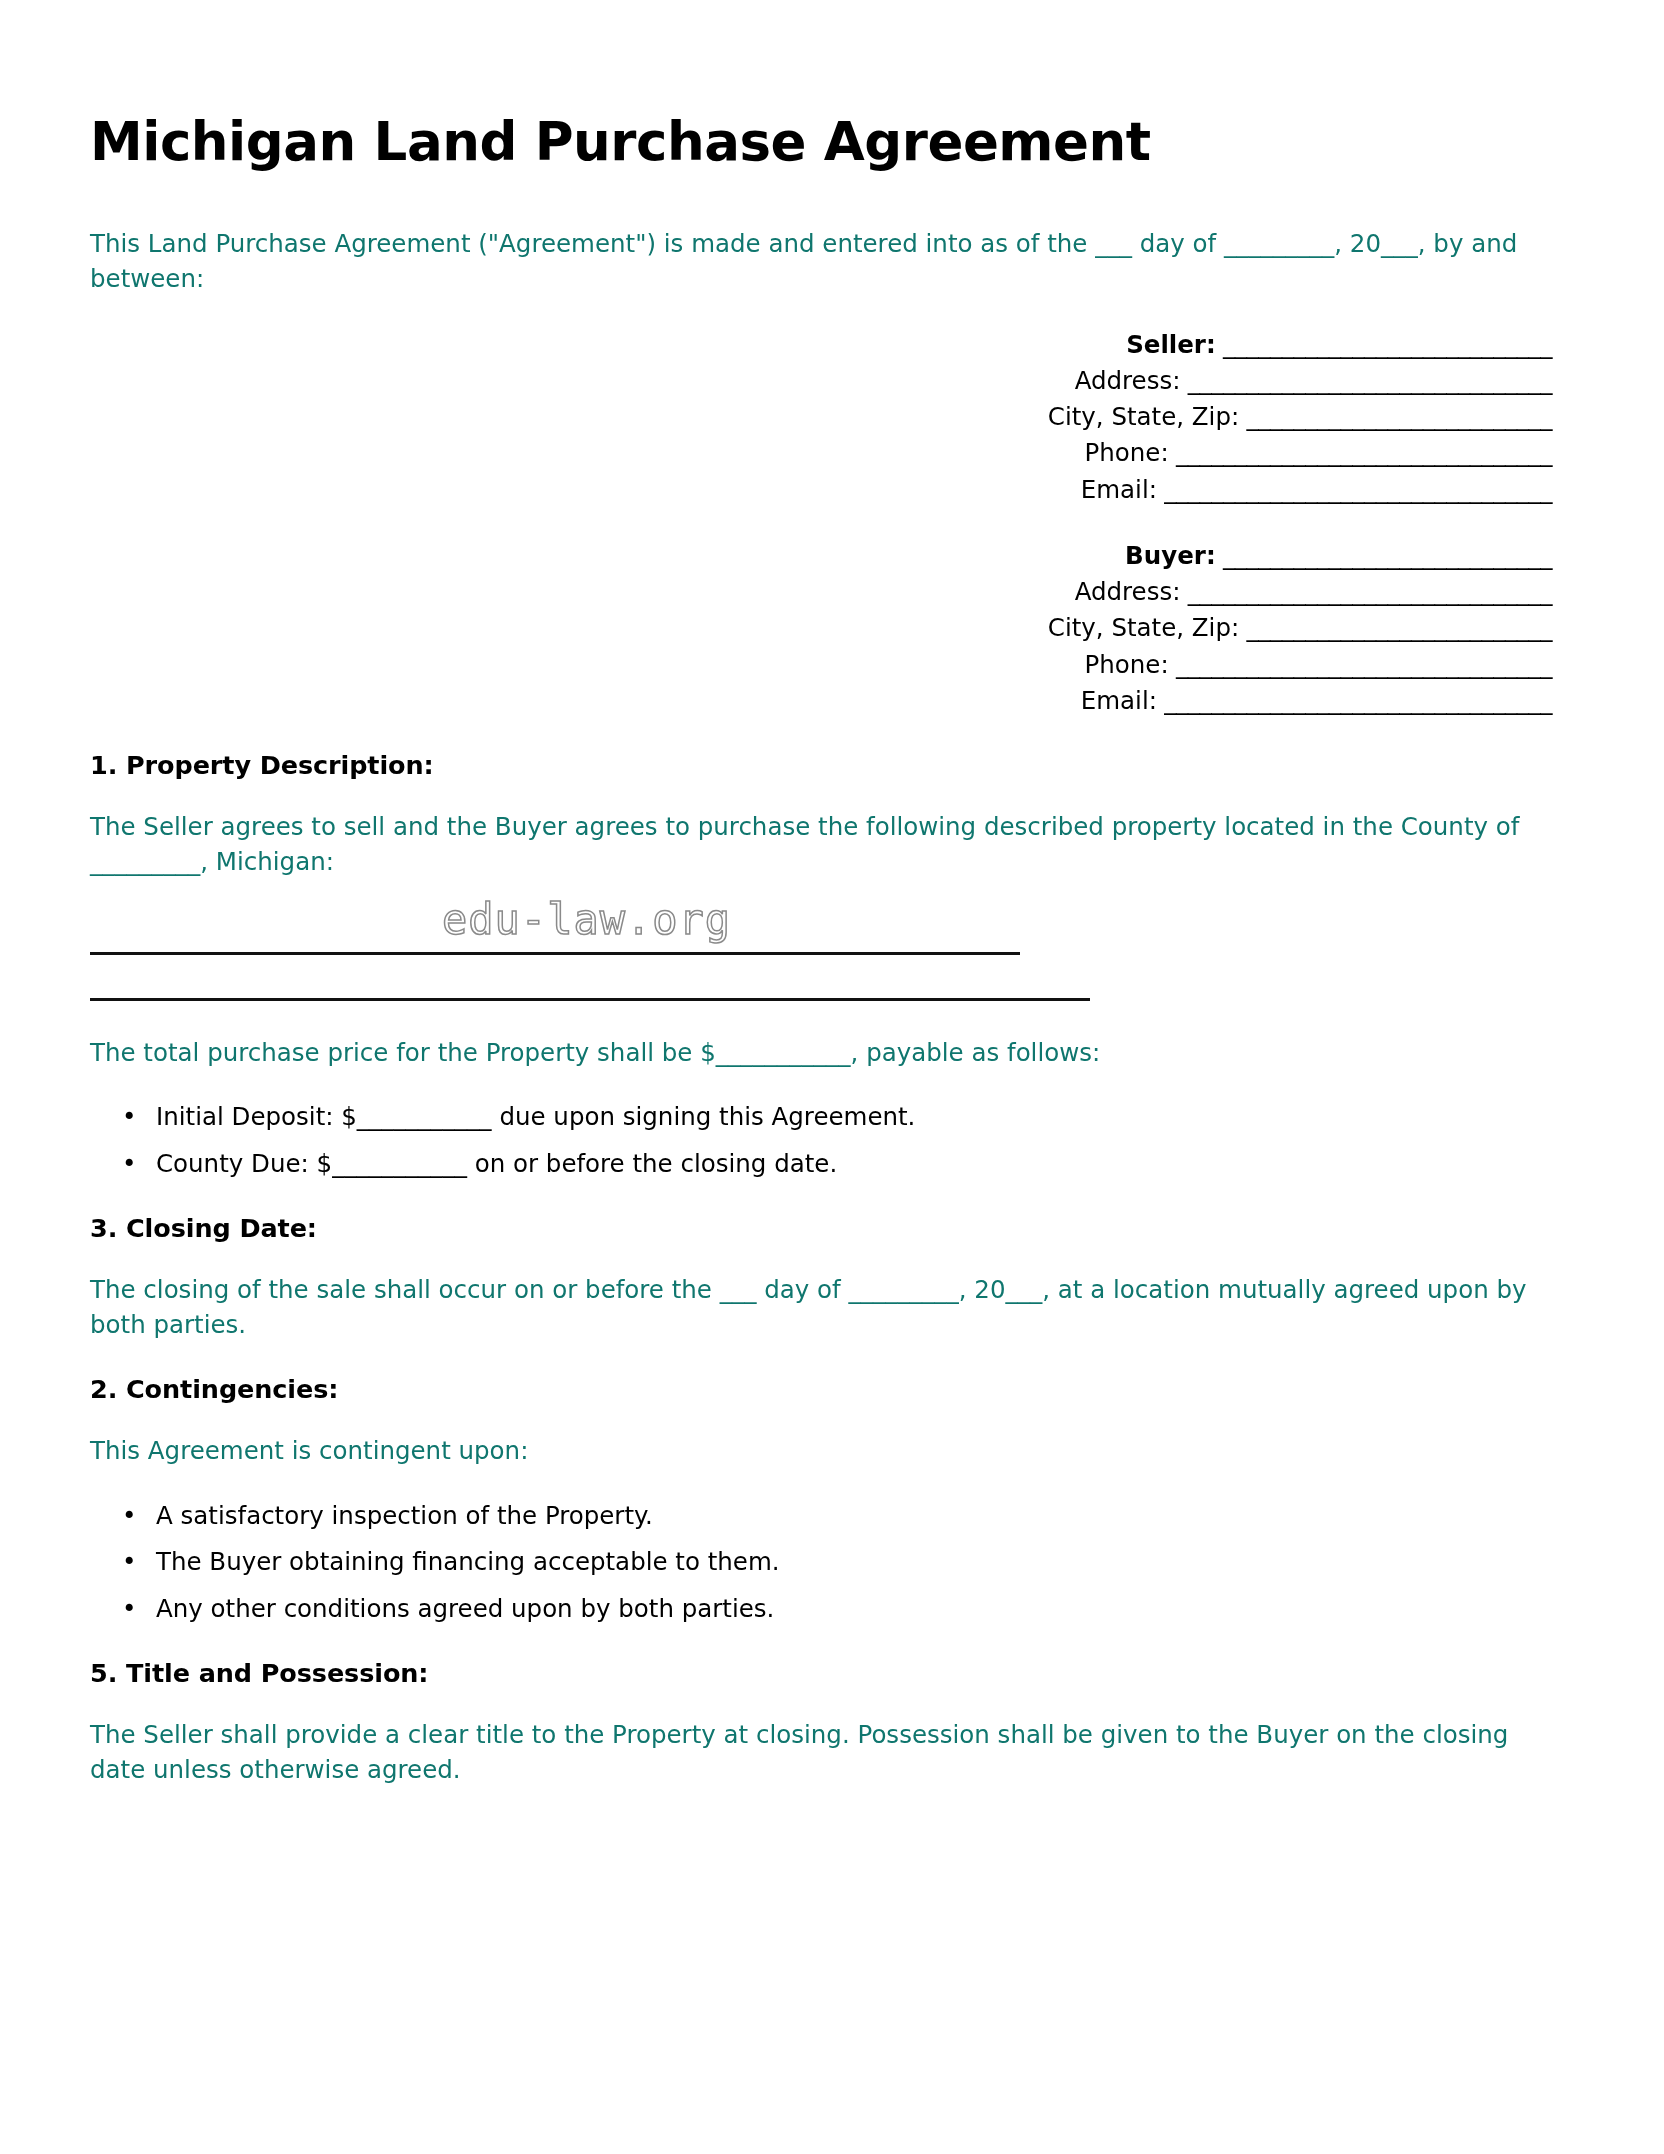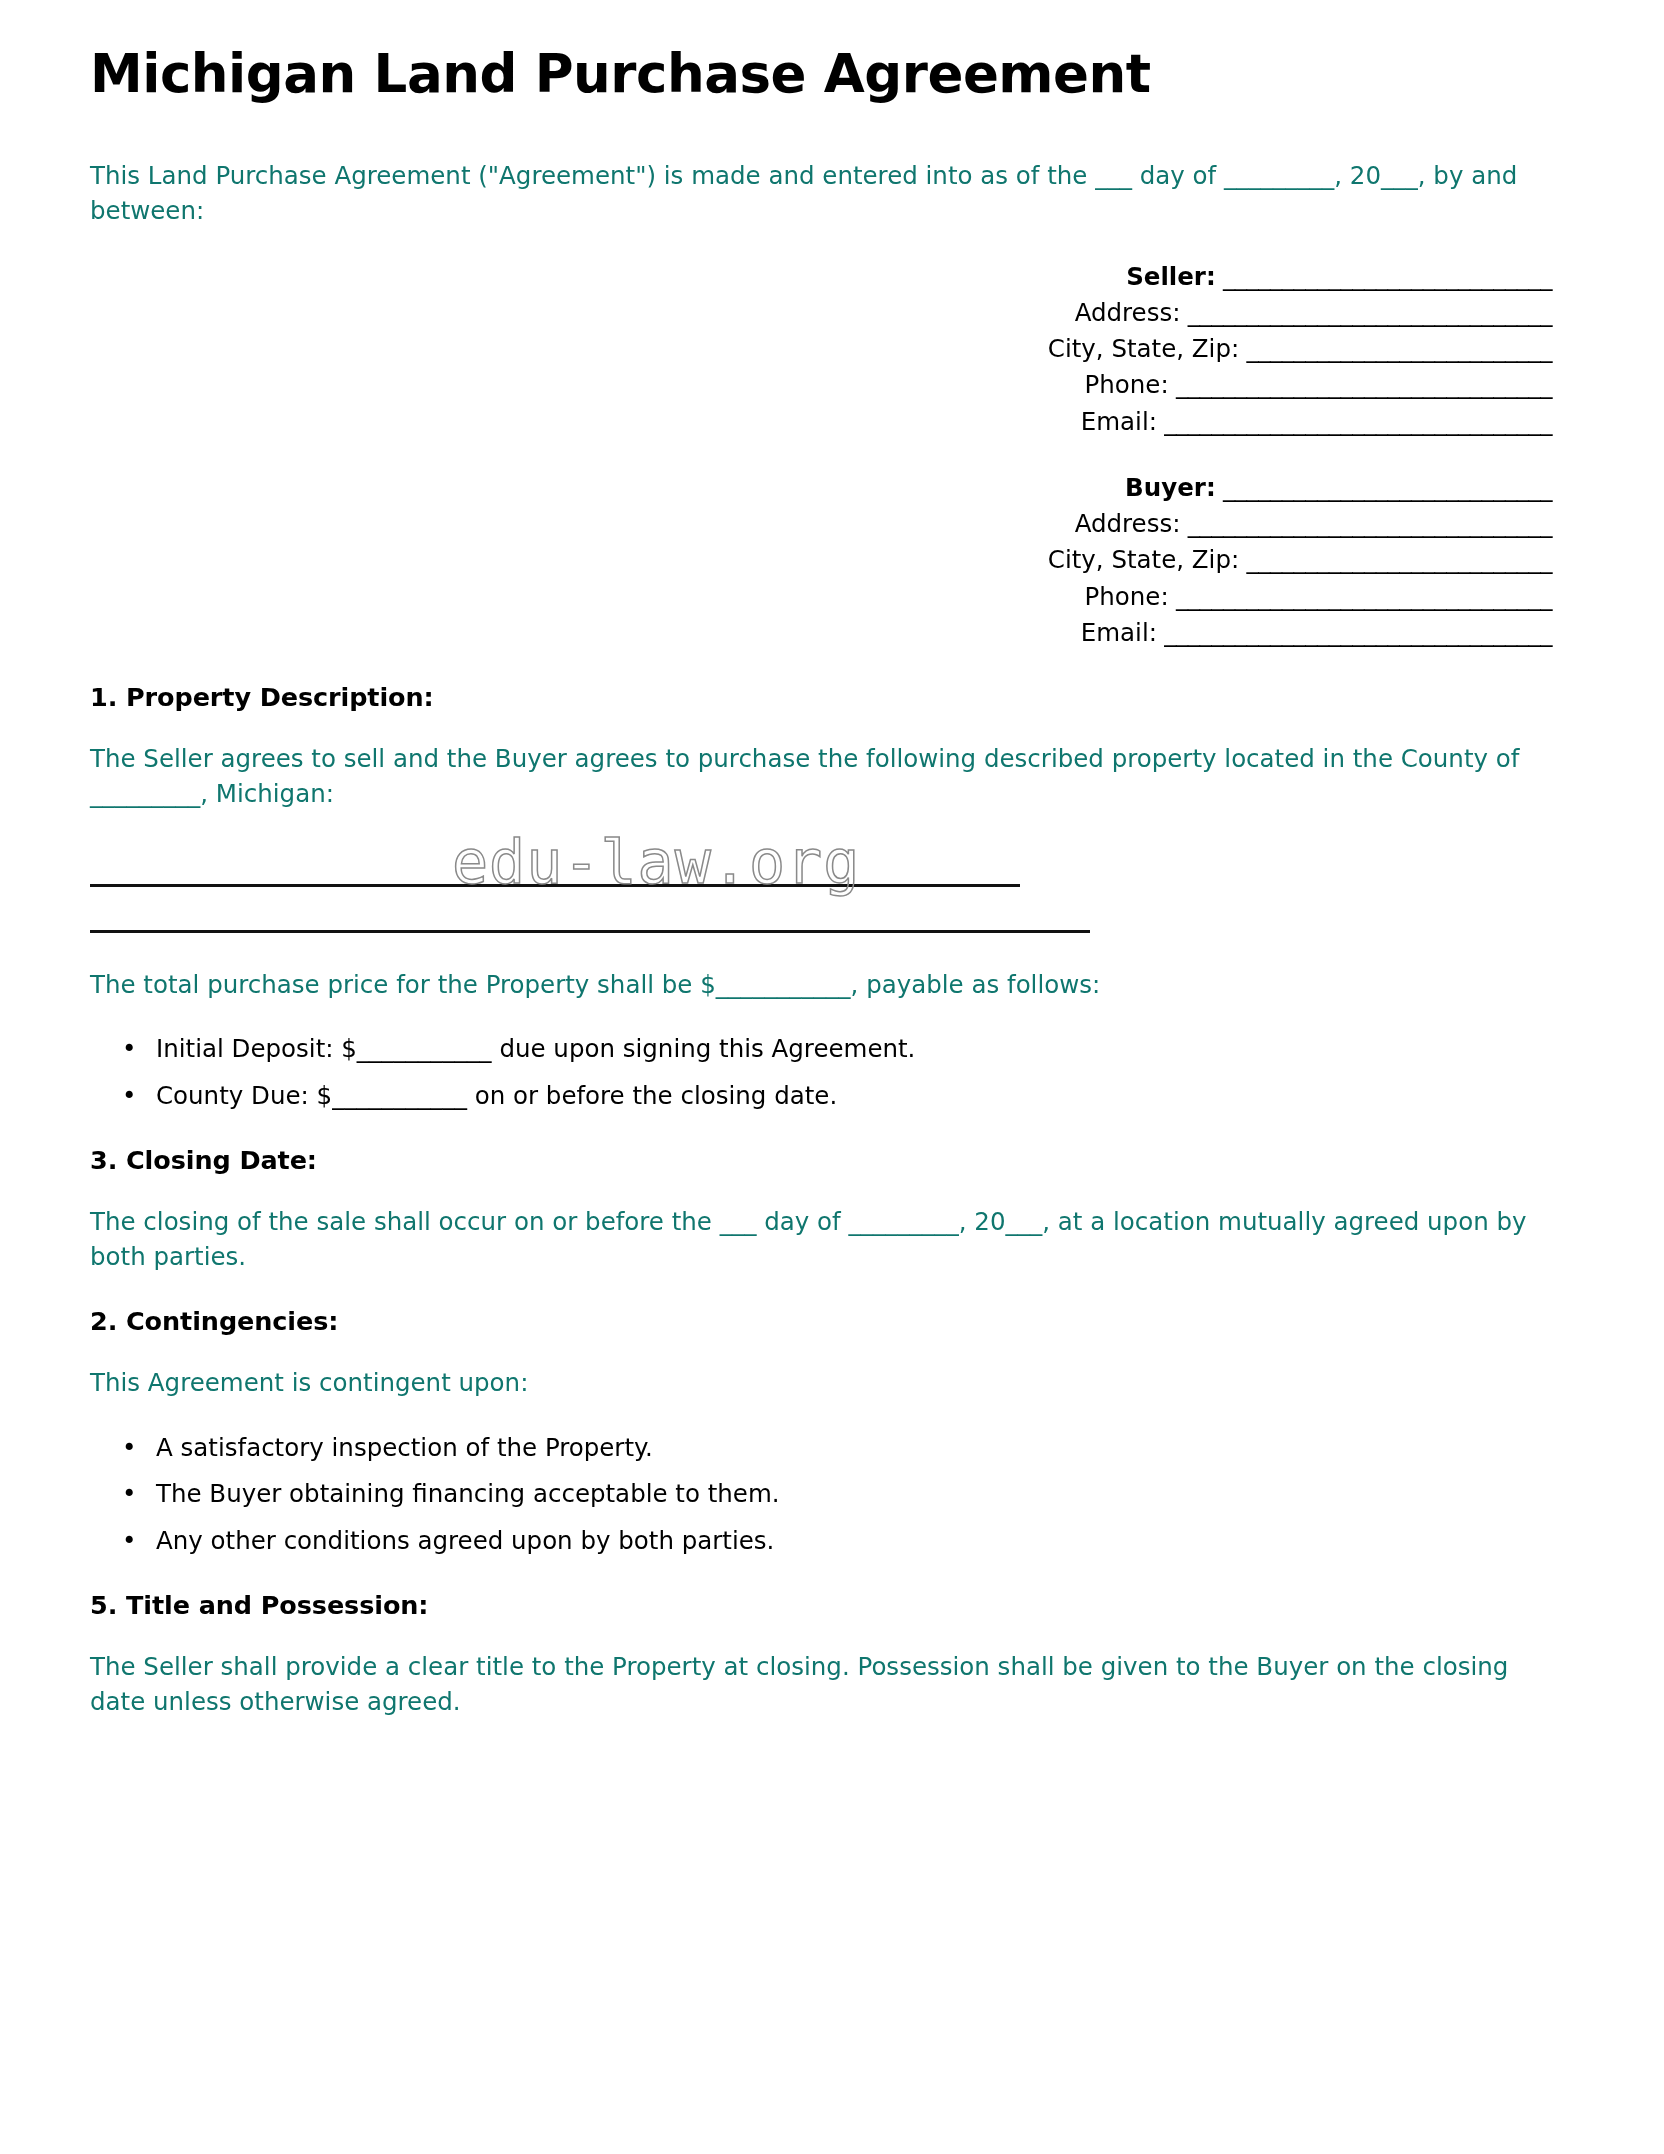--- a/index.html
+++ b/index.html
@@ -15,21 +15,21 @@
     font-family: "DejaVu Sans", sans-serif;
     color: #000000;
   }
   .page {
     position: absolute;
     top: 0; left: 0;
     width: 1664px;
     height: 2154px;
     background: #ffffff;
     box-sizing: border-box;
-    padding: 44px 112px 0 90px;
+    padding: 112px 112px 0 90px;
   }
   .doc-title {
     font-size: 53px;
     font-weight: bold;
     letter-spacing: -0.5px;
     line-height: 1.15;
     margin: 0 0 54px 0;
     color: #000;
   }
   p.body-text {
@@ -91,24 +91,24 @@
   .rule {
     position: absolute;
     left: 0;
     height: 0;
     border-top: 3px solid #111;
   }
   .rule-1 { top: 46px; width: 930px; }
   .rule-2 { top: 92px; width: 1000px; }
   .watermark {
     position: absolute;
-    left: 362px;
+    left: 352px;
     top: -11px;
     font-family: "DejaVu Sans Mono", monospace;
-    font-size: 60px;
+    font-size: 42px;
     letter-spacing: 1px;
     color: transparent;
     -webkit-text-stroke: 1.5px #8a8a8a;
     text-shadow: 0 0 0 rgba(0,0,0,0);
     white-space: nowrap;
     user-select: none;
     pointer-events: none;
   }
 </style>
 </head>

